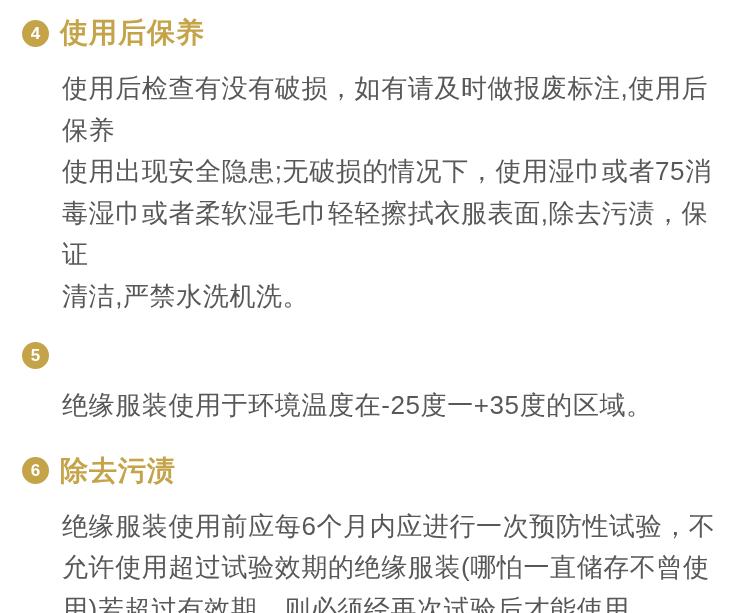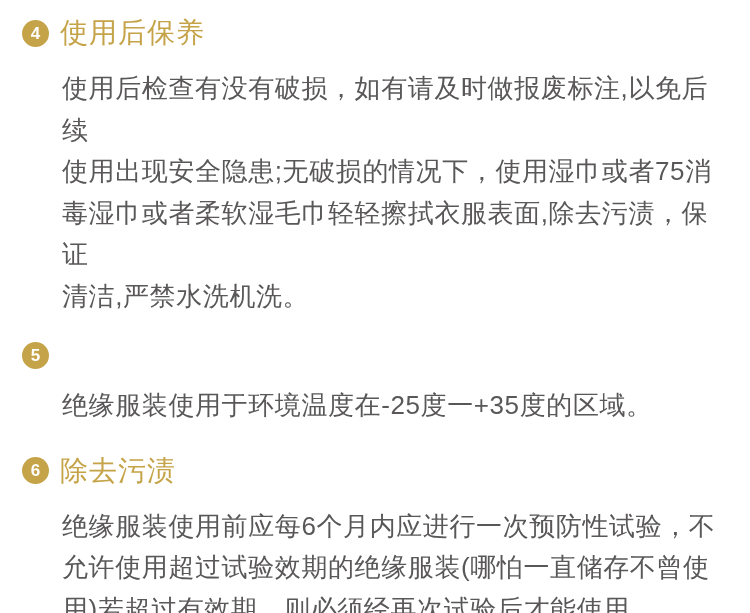--- a/index.html
+++ b/index.html
@@ -41,21 +41,21 @@
     align-items: center;
     justify-content: center;
     flex: 0 0 27px;
     line-height: 1;
   }
 
   .section-title {
     margin-left: 11px;
     color: #c5a348;
     font-size: 28px;
-    font-weight: normal;
+    font-weight: bold;
     letter-spacing: 1px;
   }
 
   .section-body {
     margin-left: 40px;
   }
 
   .section-body p {
     color: #595757;
     font-size: 26px;
@@ -68,21 +68,21 @@
 <body>
 
 <div class="page">
 
   <div class="section">
     <div class="section-heading">
       <span class="num-badge">4</span>
       <span class="section-title">使用后保养</span>
     </div>
     <div class="section-body">
-      <p>使用后检查有没有破损，如有请及时做报废标注,以免后续
+      <p>使用后检查有没有破损，如有请及时做报废标注,使用后保养
 使用出现安全隐患;无破损的情况下，使用湿巾或者75消
 毒湿巾或者柔软湿毛巾轻轻擦拭衣服表面,除去污渍，保证
 清洁,严禁水洗机洗。</p>
     </div>
   </div>
 
   <div class="section">
     <div class="section-heading">
       <span class="num-badge">5</span>
     </div>

